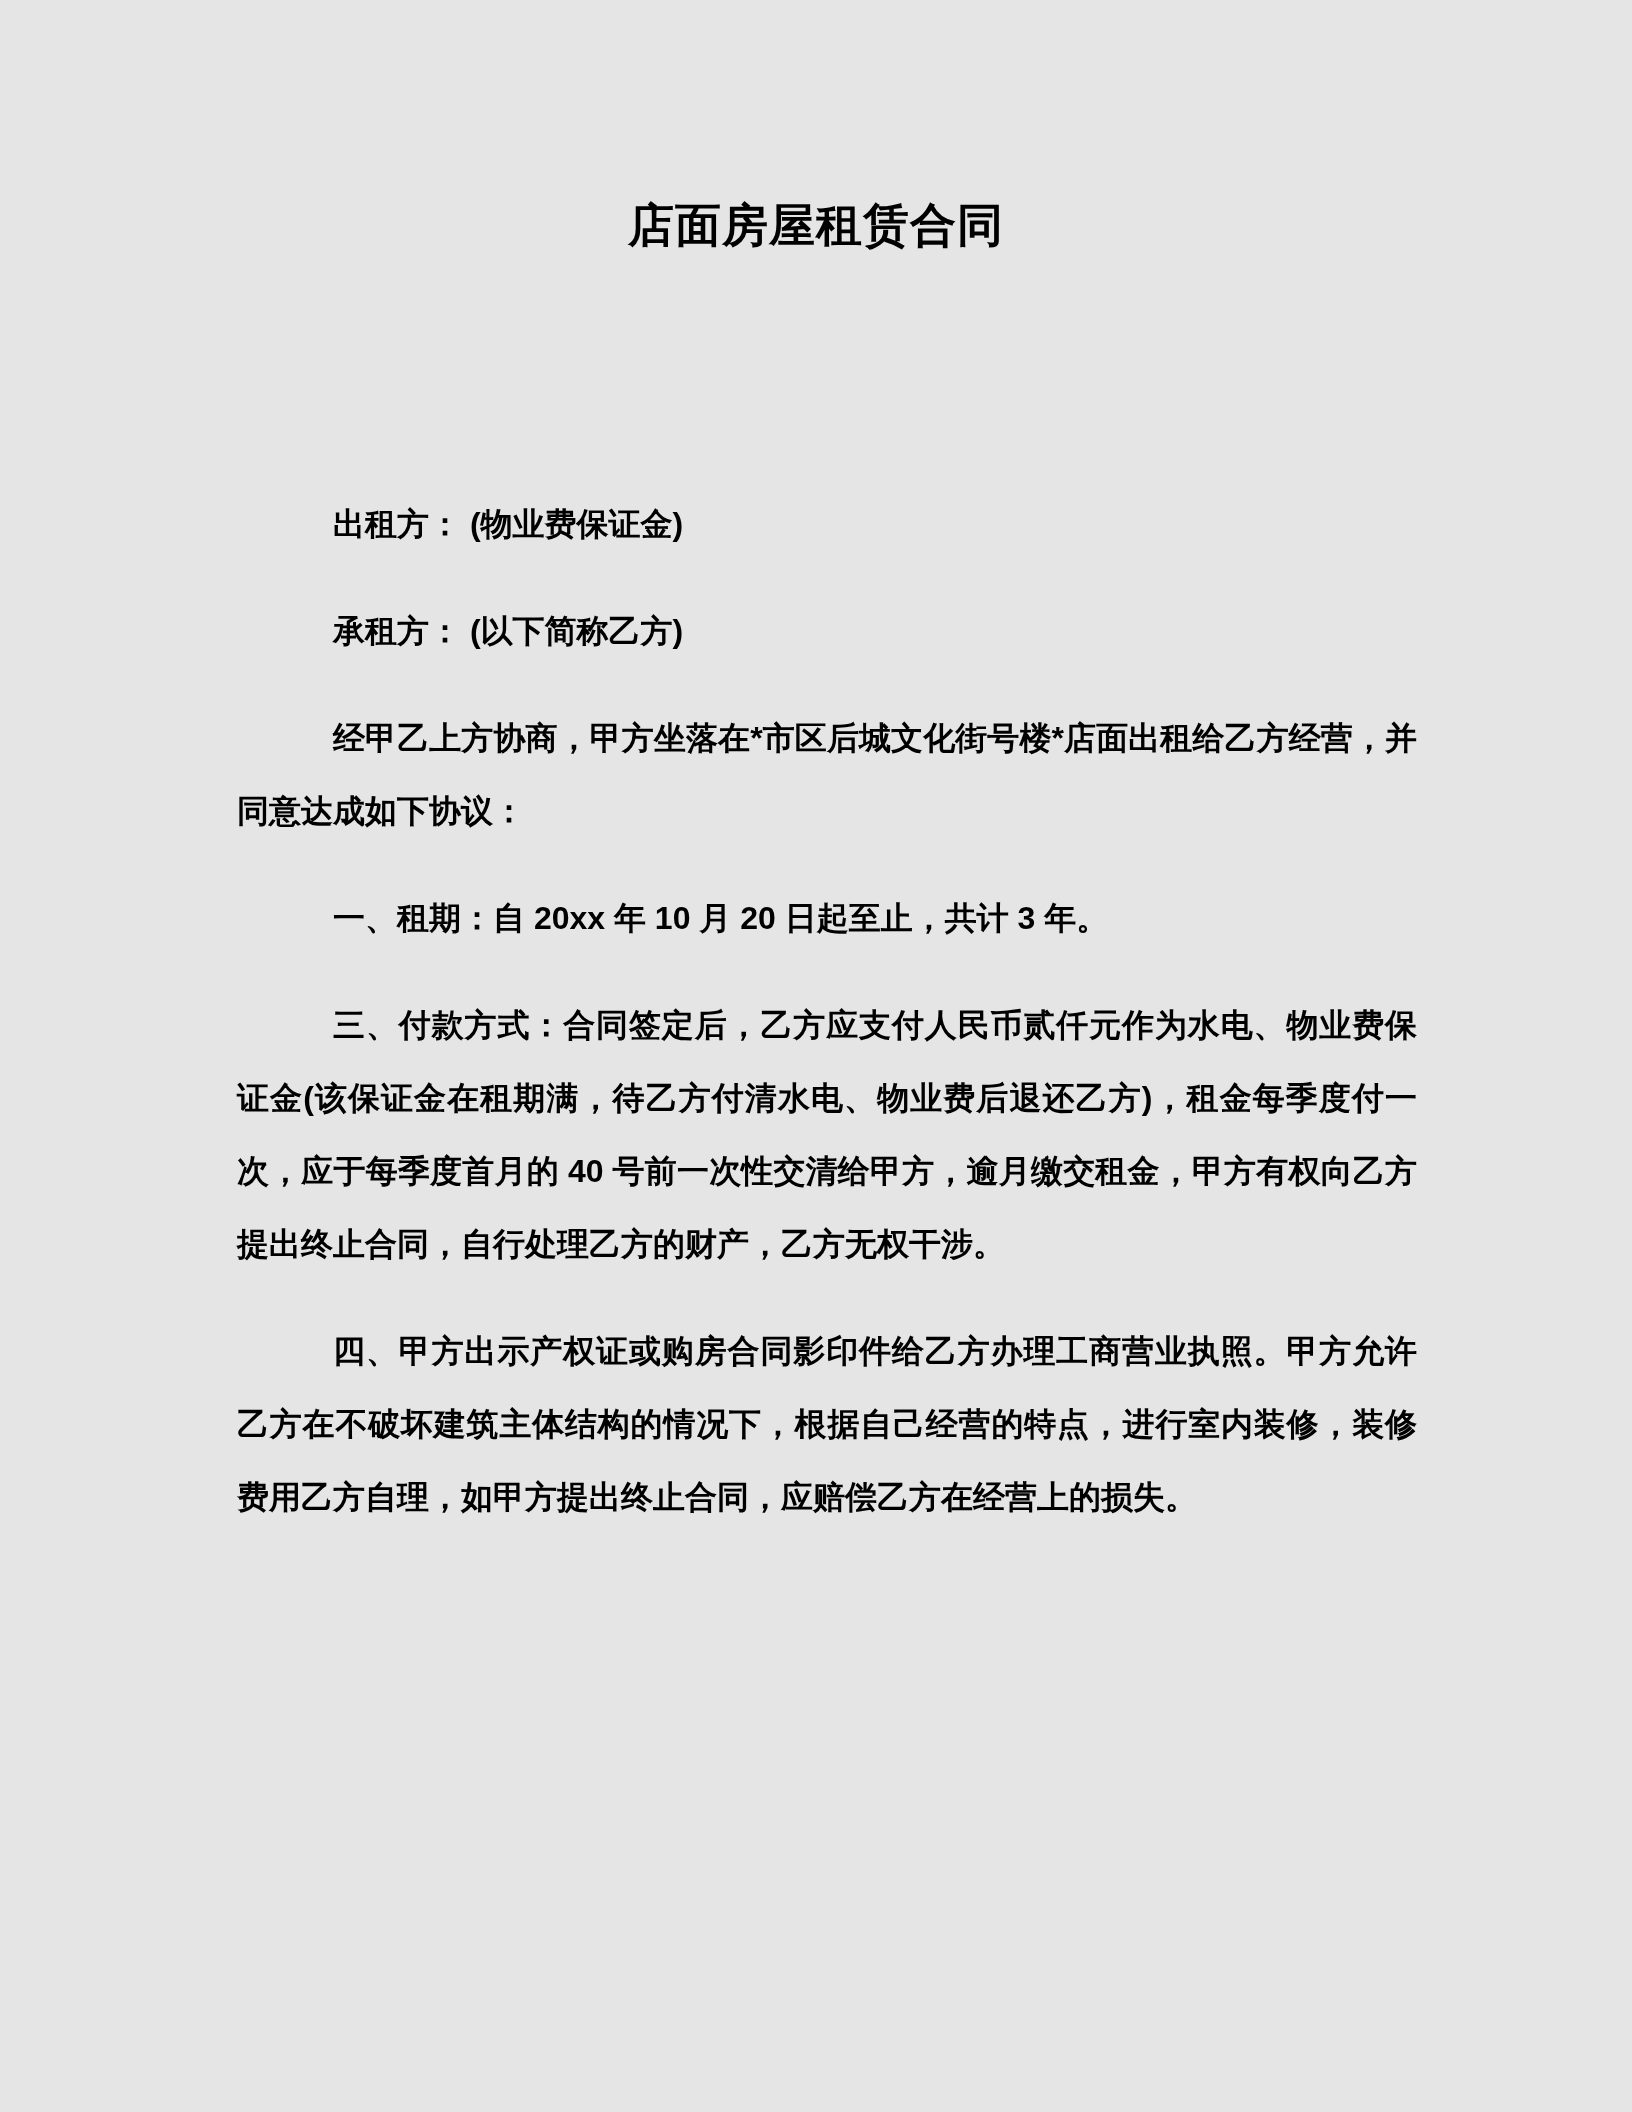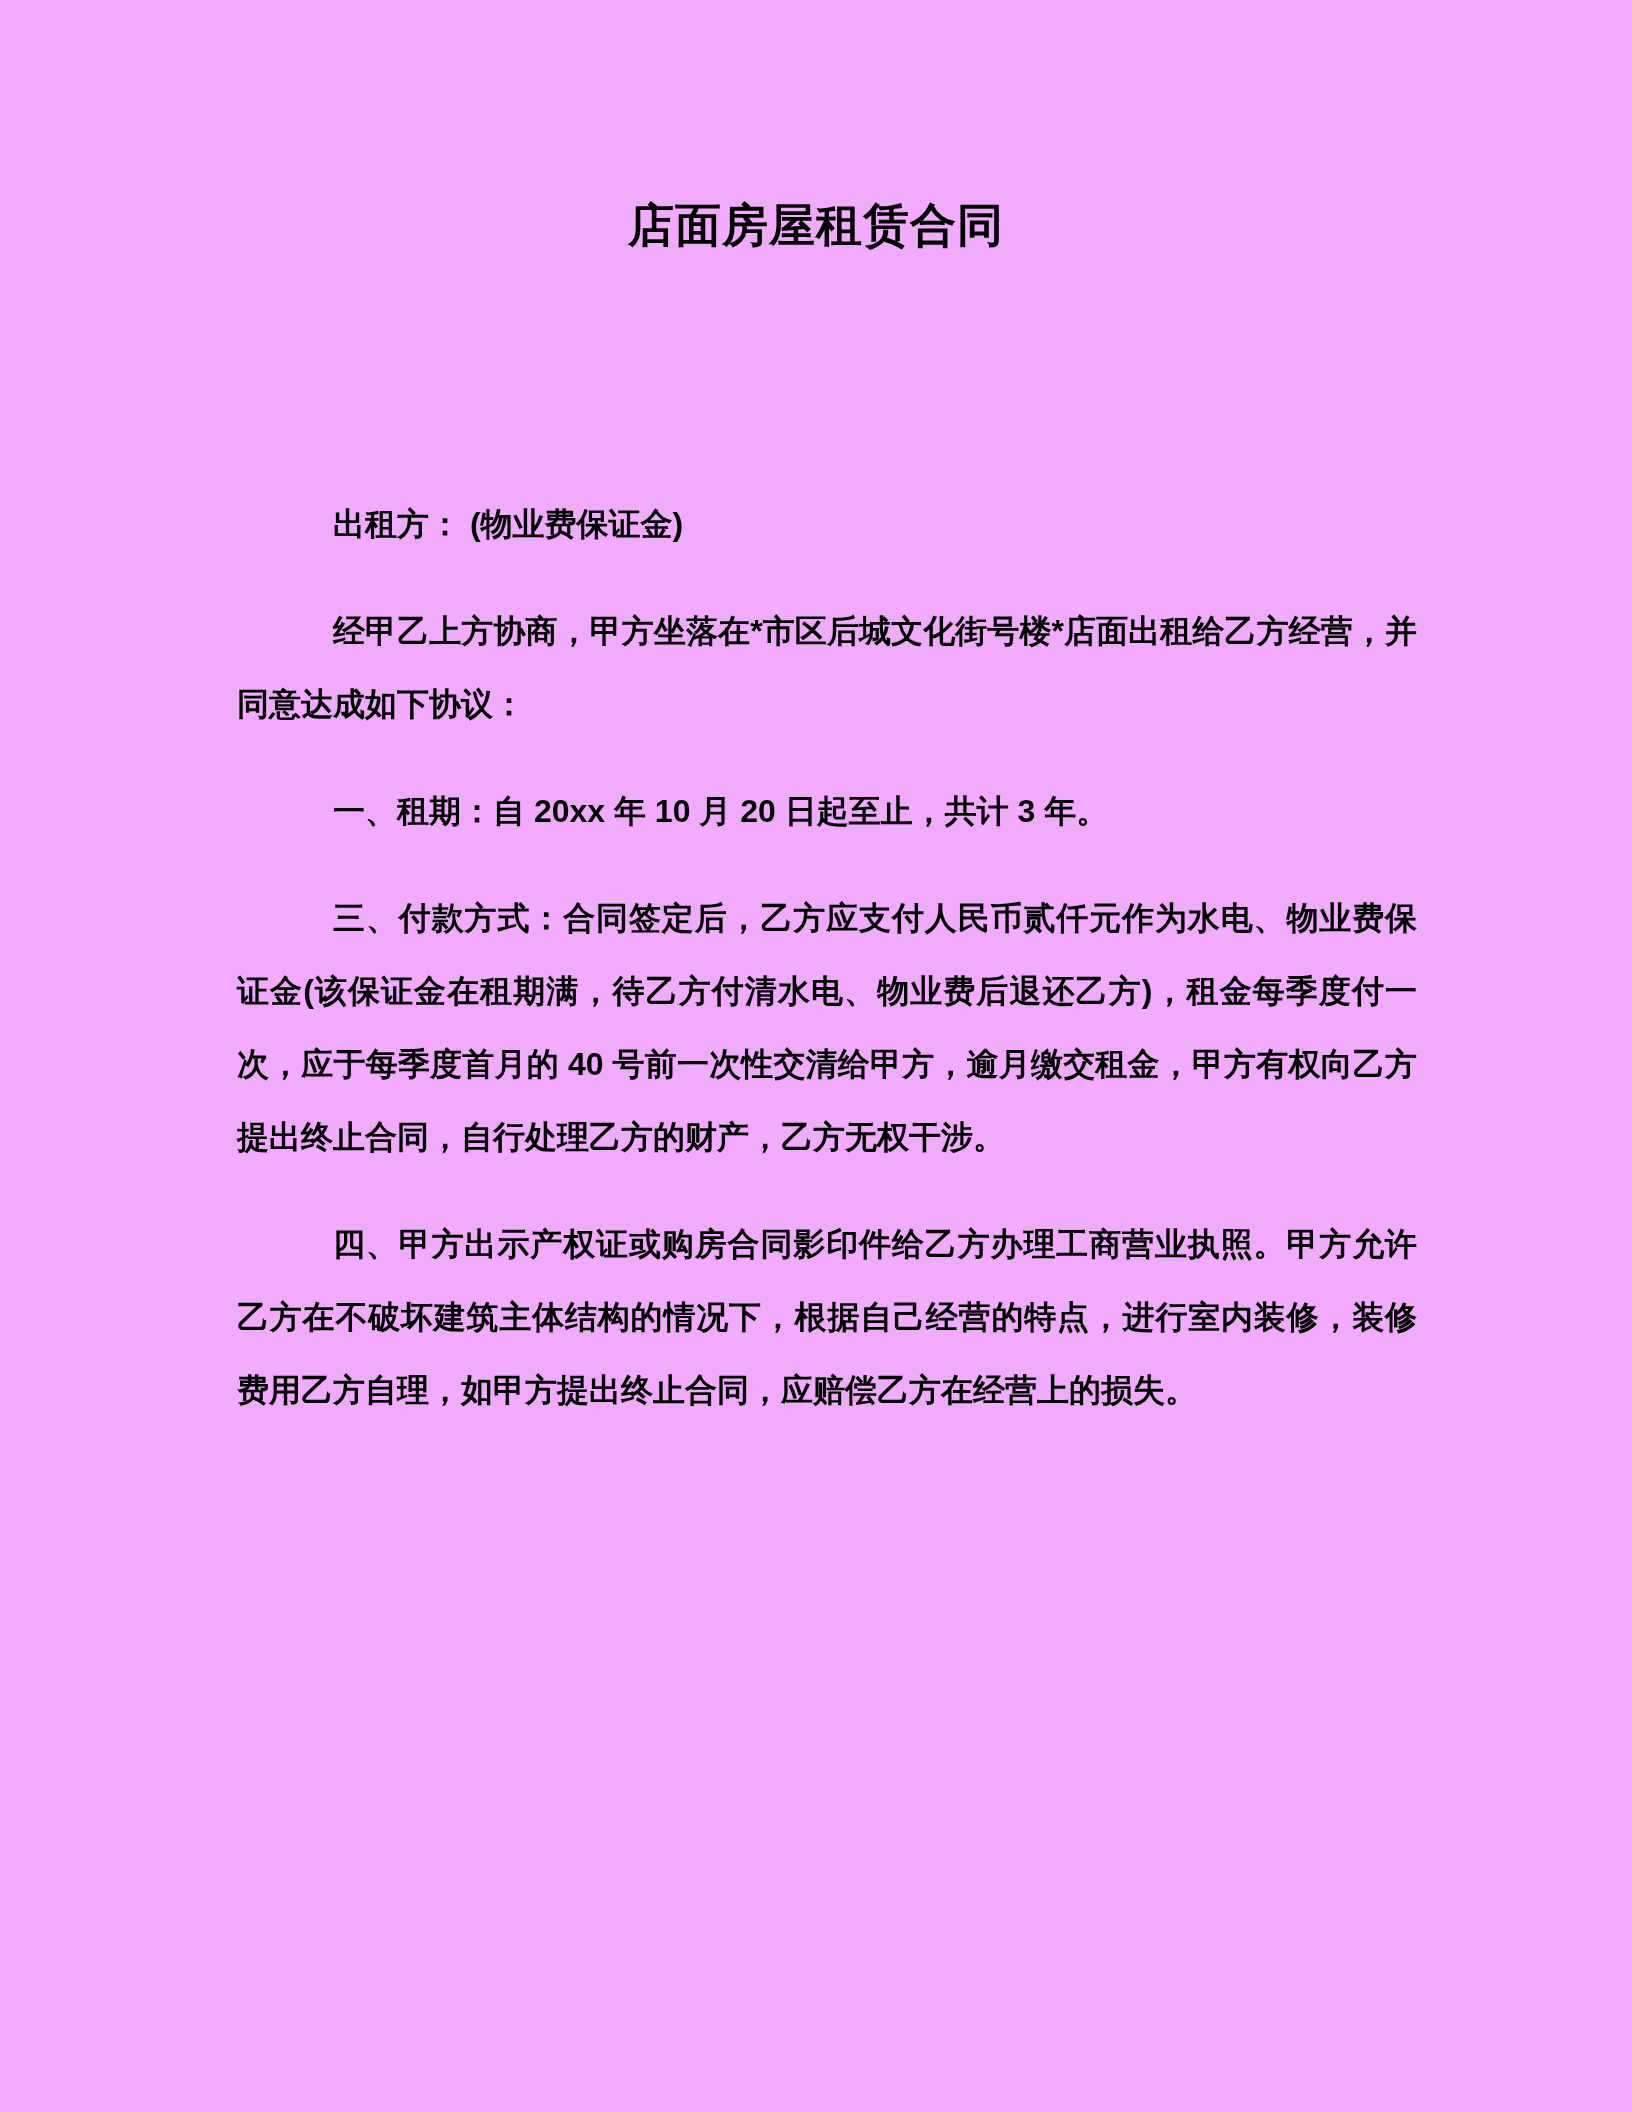--- a/index.html
+++ b/index.html
@@ -5,21 +5,21 @@
   
   html, body {
     margin: 0;
     padding: 0;
     background: #ffffff;
   }
   .page {
     position: relative;
     width: 1632px;
     height: 2112px;
-    background: #f0abfc;
+    background: #e5e5e5;
     color: #000000;
     font-family: "Liberation Sans", sans-serif;
     overflow: hidden;
     box-sizing: border-box;
   }
   .doc-title {
     margin: 0;
     padding-top: 190px;
     text-align: center;
     font-size: 46px;
@@ -40,18 +40,19 @@
     color: #000000;
   }
 </style>
 </head>
 <body>
 
 <div class="page">
   <h1 class="doc-title">店面房屋租赁合同</h1>
   <div class="doc-body">
       <p class="para">出租方： (物业费保证金)</p>
+      <p class="para">承租方： (以下简称乙方)</p>
       <p class="para">经甲乙上方协商，甲方坐落在*市区后城文化街号楼*店面出租给乙方经营，并同意达成如下协议：</p>
       <p class="para">一、租期：自 20xx 年 10 月 20 日起至止，共计 3 年。</p>
       <p class="para">三、付款方式：合同签定后，乙方应支付人民币贰仟元作为水电、物业费保证金(该保证金在租期满，待乙方付清水电、物业费后退还乙方)，租金每季度付一次，应于每季度首月的 40 号前一次性交清给甲方，逾月缴交租金，甲方有权向乙方提出终止合同，自行处理乙方的财产，乙方无权干涉。</p>
       <p class="para">四、甲方出示产权证或购房合同影印件给乙方办理工商营业执照。甲方允许乙方在不破坏建筑主体结构的情况下，根据自己经营的特点，进行室内装修，装修费用乙方自理，如甲方提出终止合同，应赔偿乙方在经营上的损失。</p>
     </div>
 </div>
 
 </body></html>

